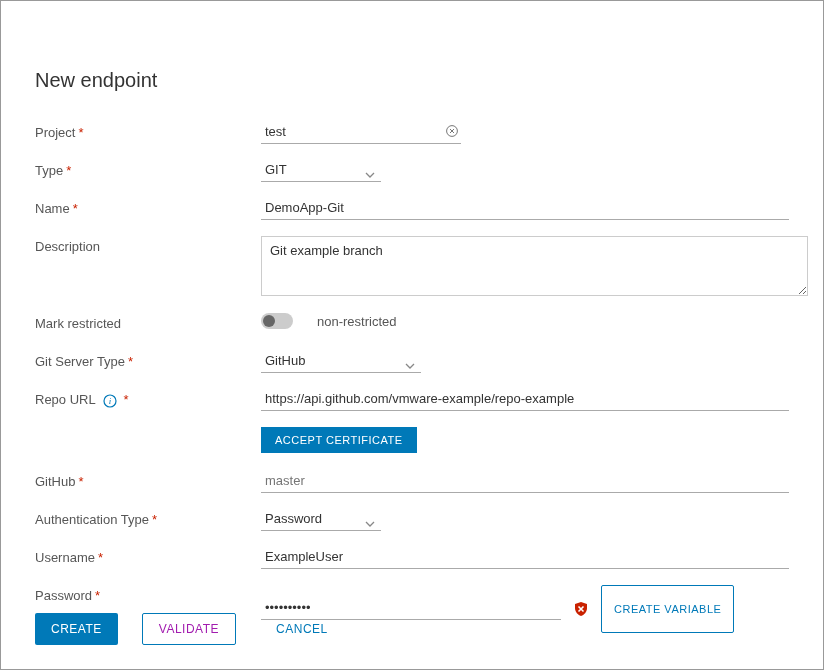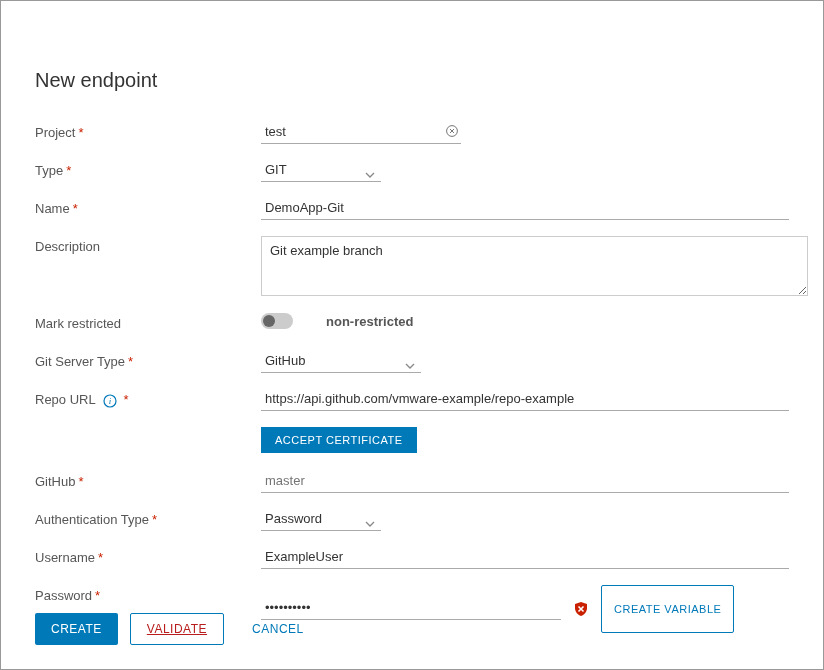--- a/index.html
+++ b/index.html
@@ -71,21 +71,21 @@
 .desc textarea {
   width: 547px;
   height: 60px;
   border: 1px solid #ccc;
   padding: 6px 8px;
   font-size: 13px;
   font-family: inherit;
   resize: both;
   color: #333;
 }
-.toggle-row { display: flex; align-items: center; gap: 33px; font-weight: bold; }
+.toggle-row { display: flex; align-items: center; gap: 24px; }
 .toggle {
   width: 32px; height: 16px;
   background: #ccc;
   border-radius: 10px;
   position: relative;
   cursor: pointer;
 }
 .toggle-knob {
   width: 12px; height: 12px;
   background: #666;
@@ -97,21 +97,21 @@
 .repo-wrap { flex: 1; }
 .btn {
   border: none;
   padding: 7px 14px;
   font-size: 11px;
   letter-spacing: 0.5px;
   cursor: pointer;
   font-family: inherit;
 }
 .btn-primary { background: #0079b8; color: #fff; }
-.btn-outline { background: #fff; border: 1px solid #0079b8; color: #b91c1c; text-decoration: underline; }
+.btn-outline { background: #fff; border: 1px solid #0079b8; color: #a21caf; }
 .btn-link { background: transparent; border: none; color: #0079b8; padding: 7px 12px; font-size: 12px; letter-spacing: 0.5px; }
 .accept-row { margin-left: 226px; margin-bottom: 18px; margin-top: 6px; }
 .branch-wrap { width: 380px; }
 .branch-wrap input { color: #999; }
 .user-wrap { width: 380px; }
 .pwd-row .form-control { display: flex; align-items: center; gap: 12px; }
 .pwd-input-wrap { width: 300px; position: relative; }
 .shield { display: inline-flex; }
 .create-var {
   border: 1px solid #0079b8;
@@ -121,21 +121,21 @@
   font-size: 11px;
   letter-spacing: 0.5px;
   border-radius: 2px;
   cursor: pointer;
 }
 .footer {
   position: absolute;
   bottom: 24px;
   left: 34px;
   display: flex;
-  gap: 12px;
+  gap: 24px;
 }
 .footer .btn { font-size: 12px; padding: 8px 16px; border-radius: 2px; }
 </style>
 </head>
 <body>
 
 <div class="dialog">
   <h1 class="title">New endpoint</h1>
 
   <div class="form-row">

